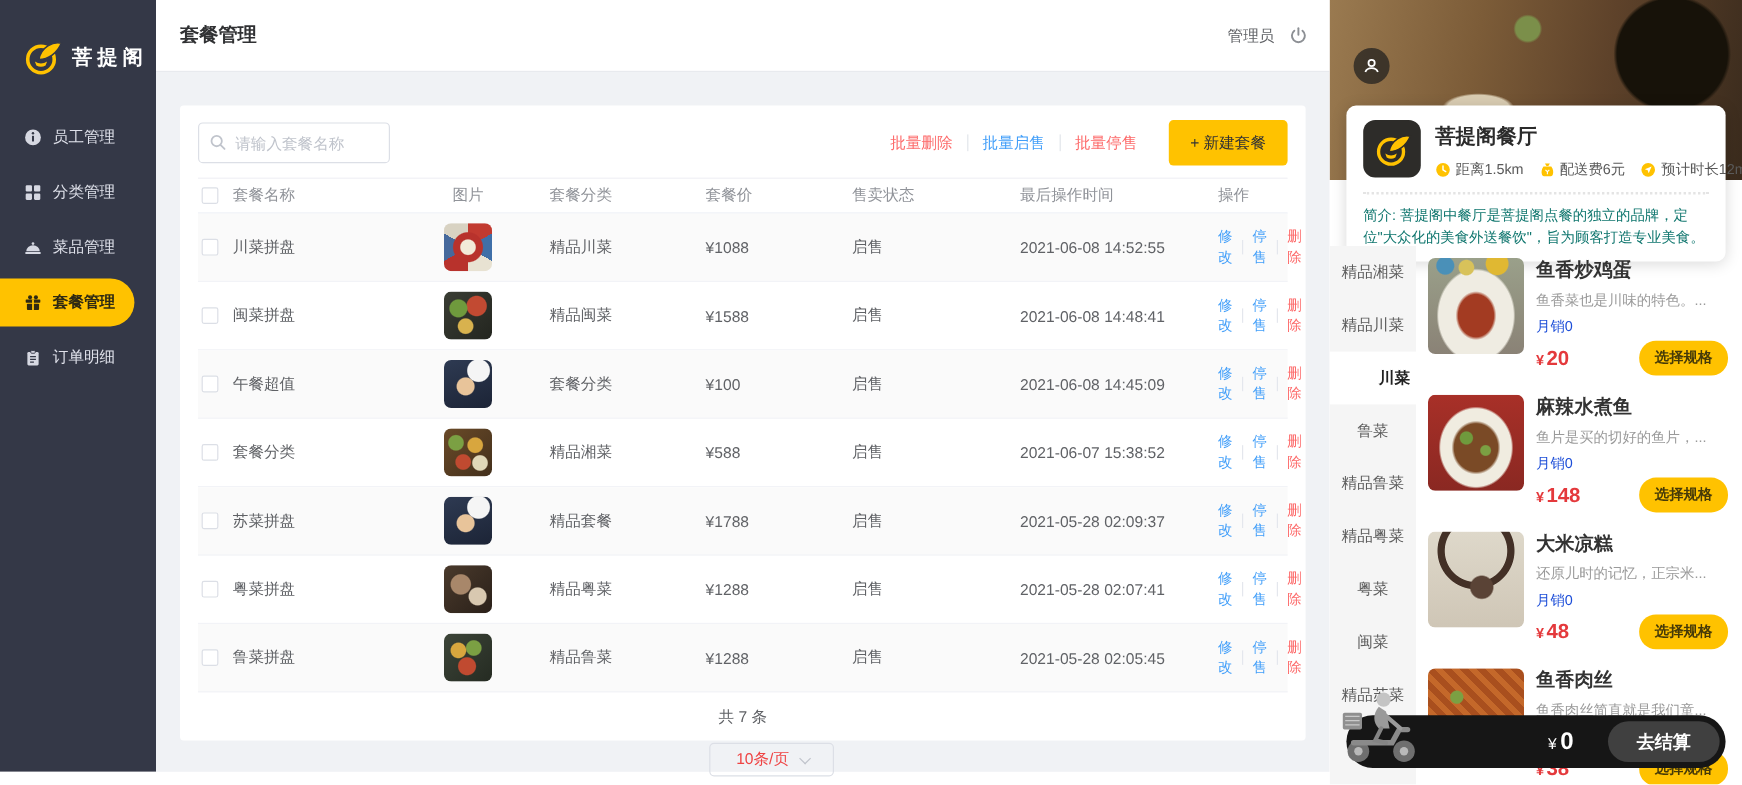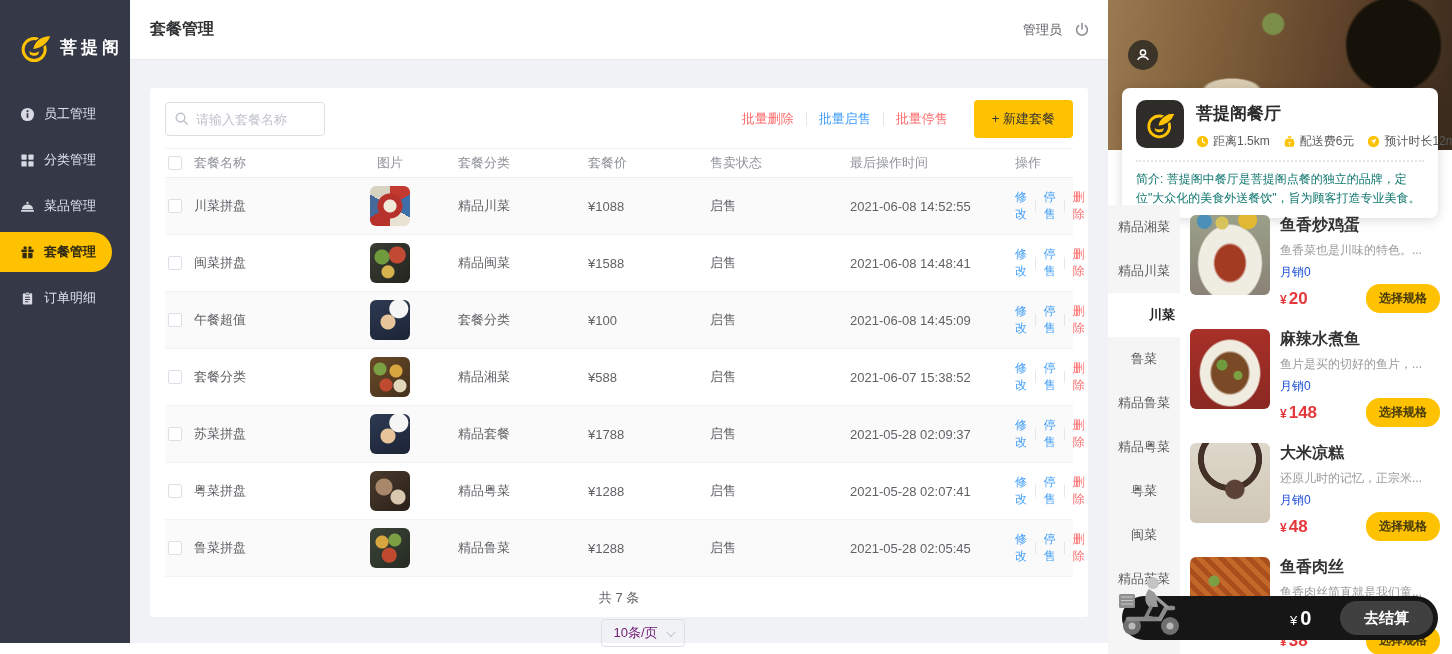--- a/index.html
+++ b/index.html
@@ -93,22 +93,22 @@
       linear-gradient(135deg, #4a3a2c 0%, #2a2019 100%); }
   .thumb-7 { background:
       radial-gradient(circle at 30% 35%, #d8a63e 0 6px, transparent 7px),
       radial-gradient(circle at 62% 30%, #7ba043 0 6px, transparent 7px),
       radial-gradient(circle at 48% 68%, #c04a30 0 7px, transparent 8px),
       linear-gradient(135deg, #3c4438 0%, #252b22 100%); }
 
   
   .pager { display:flex; align-items:center; justify-content:center; gap:12px; margin-top:12px;
            font-size:13px; color:#606266;flex-direction:column; }
-  .pg-select { width:84px; height:28px; border:1px solid #dcdfe6; border-radius:4px; display:flex;
-               align-items:center; justify-content:center; gap:8px; cursor:pointer; color:#701a75;margin-left:48px; }
+  .pg-select { width:104px; height:28px; border:1px solid #dcdfe6; border-radius:4px; display:flex;
+               align-items:center; justify-content:center; gap:8px; cursor:pointer; color:#ef4444;margin-left:48px; }
   .pg-caret { width:7px; height:7px; border-right:1.5px solid #c0c4cc; border-bottom:1.5px solid #c0c4cc;
               transform:rotate(45deg) translateY(-2px); }
   .pg-arrow { color:#9db8d8; font-size:15px; cursor:pointer; padding:0 2px; background:none; border:none; }
   .pg-current { color:#ffc200; font-weight:bold; padding:0 4px; cursor:pointer; }
   .pg-goto { display:flex; align-items:center; gap:8px; }
   .pg-goto input { width:40px; height:28px; border:1px solid #dcdfe6; border-radius:4px;
                    text-align:center; font-size:13px; color:#606266; outline:none; }
 
   
   .mobile { position:absolute; left:1108px; top:0; width:344px; height:654px; background:#fff; overflow:hidden; }

